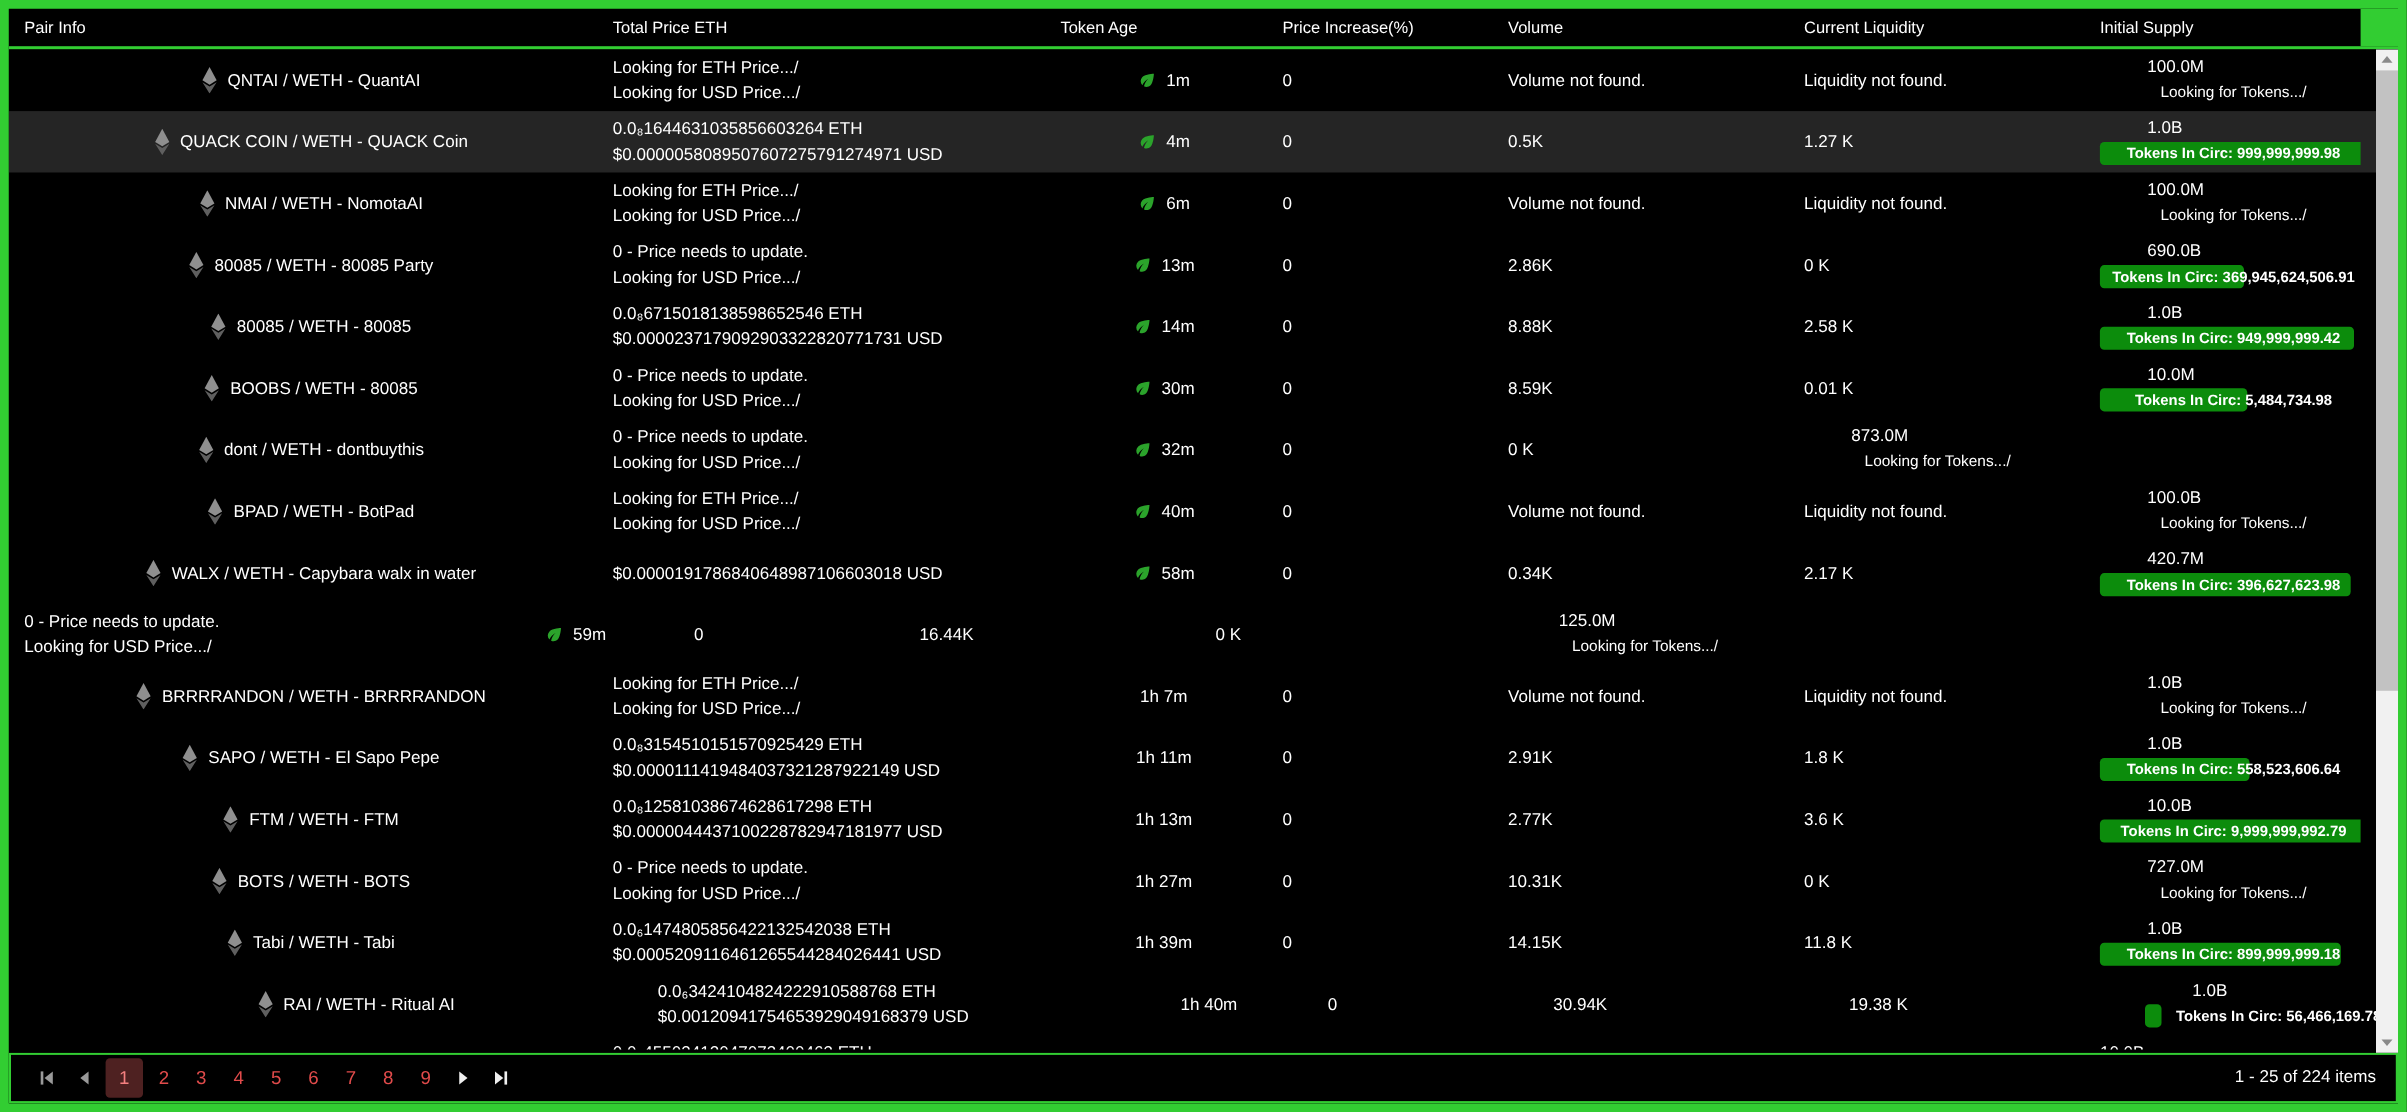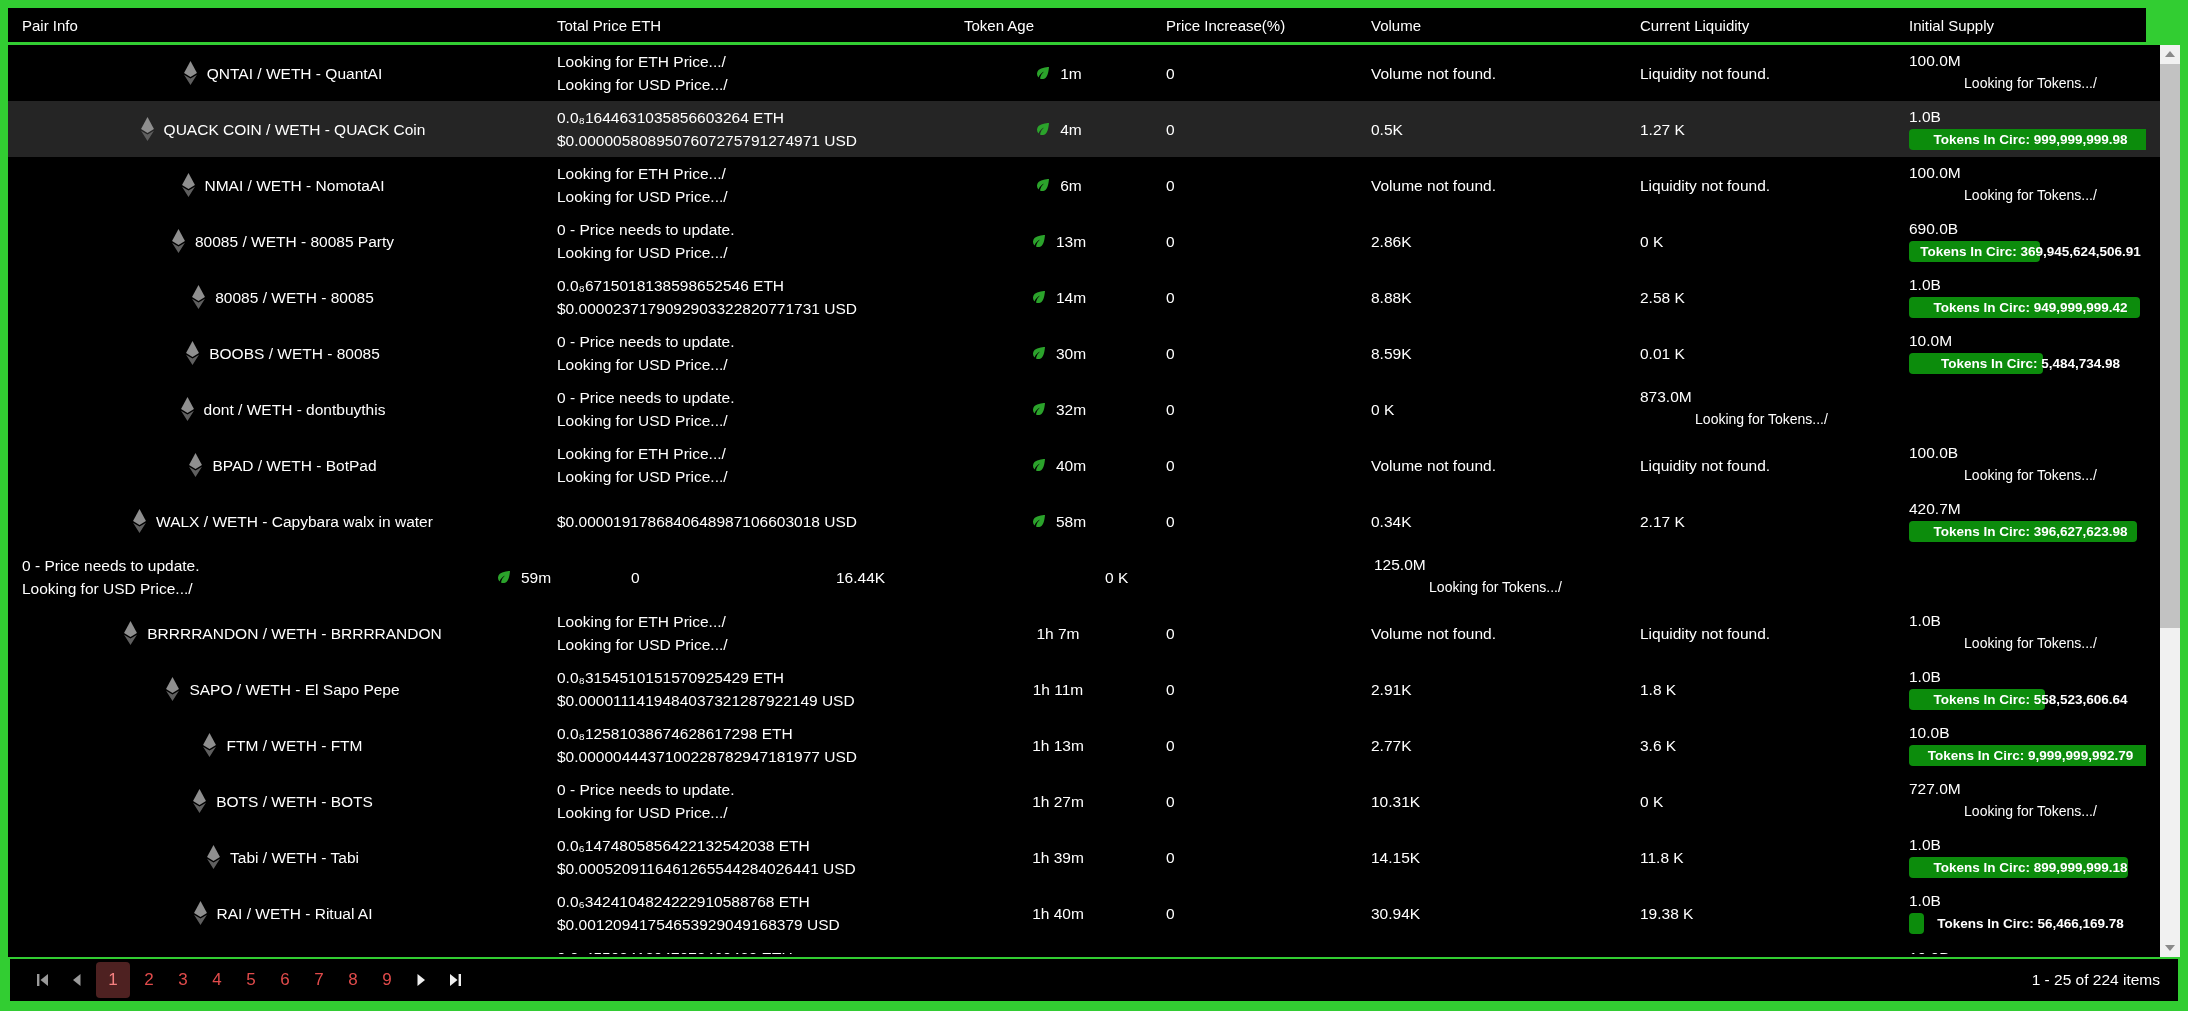--- a/index.html
+++ b/index.html
@@ -40,21 +40,21 @@
   .cell{
     padding-left:14px;display:flex;flex-direction:column;
     justify-content:center;font-size:15.5px;line-height:23px;
     white-space:nowrap;overflow:hidden;
   }
   .cell.pair{flex-direction:row;align-items:center;gap:9px;}
   .cell.age{flex-direction:row;align-items:center;gap:8px;}
   .eth-ico{width:15px;height:24px;flex:0 0 15px;}
   .leaf-ico{width:18px;height:18px;}
   .supply-wrap{width:243px;display:flex;flex-direction:column;gap:3px;}
-  .supply-val{font-size:15.5px;line-height:18px;}
+  .supply-val{font-size:15.5px;line-height:18px;margin-left:43px;}
   .circ-bar{
     position:relative;height:21px;border-radius:4px;
     display:flex;align-items:center;justify-content:center;
   }
   .circ-fill{
     position:absolute;left:0;top:0;bottom:0;
     background:var(--bar-green);border-radius:4px;
   }
   .circ-text{position:relative;font-size:13.5px;font-weight:bold;line-height:21px;}
   .supply-status{height:21px;text-align:center;font-size:14px;line-height:21px;}
@@ -607,21 +607,21 @@
             <div class="supply-wrap">
               <span class="supply-val">1.0B</span>
               <div class="circ-bar">
                 <div class="circ-fill" style="width: 90%;"></div>
                 <span class="circ-text">Tokens In Circ: 899,999,999.18</span>
               </div>
             </div>
           </div>
         </div>
         <div class="trow">
-          <div class="cell pair" style="width: 535px; flex: 0 0 535px;">
+          <div class="cell pair" style="width: 535px; flex: 0 0 535px; margin-left: 41px;">
             <svg class="eth-ico" viewBox="0 0 16 26" xmlns="http://www.w3.org/2000/svg">
               <polygon points="8,0 1,13 8,17.3 15,13" fill="#8f8f8f"></polygon>
               <polygon points="8,26 1,14.8 8,19 15,14.8" fill="#5f5f5f"></polygon>
             </svg>
             <span>RAI / WETH - Ritual AI</span>
           </div>
           <div class="cell price" style="width: 407px; flex: 0 0 407px;">
             <span>0.0₆3424104824222910588768 ETH</span>
             <span>$0.00120941754653929049168379 USD</span>
           </div>

